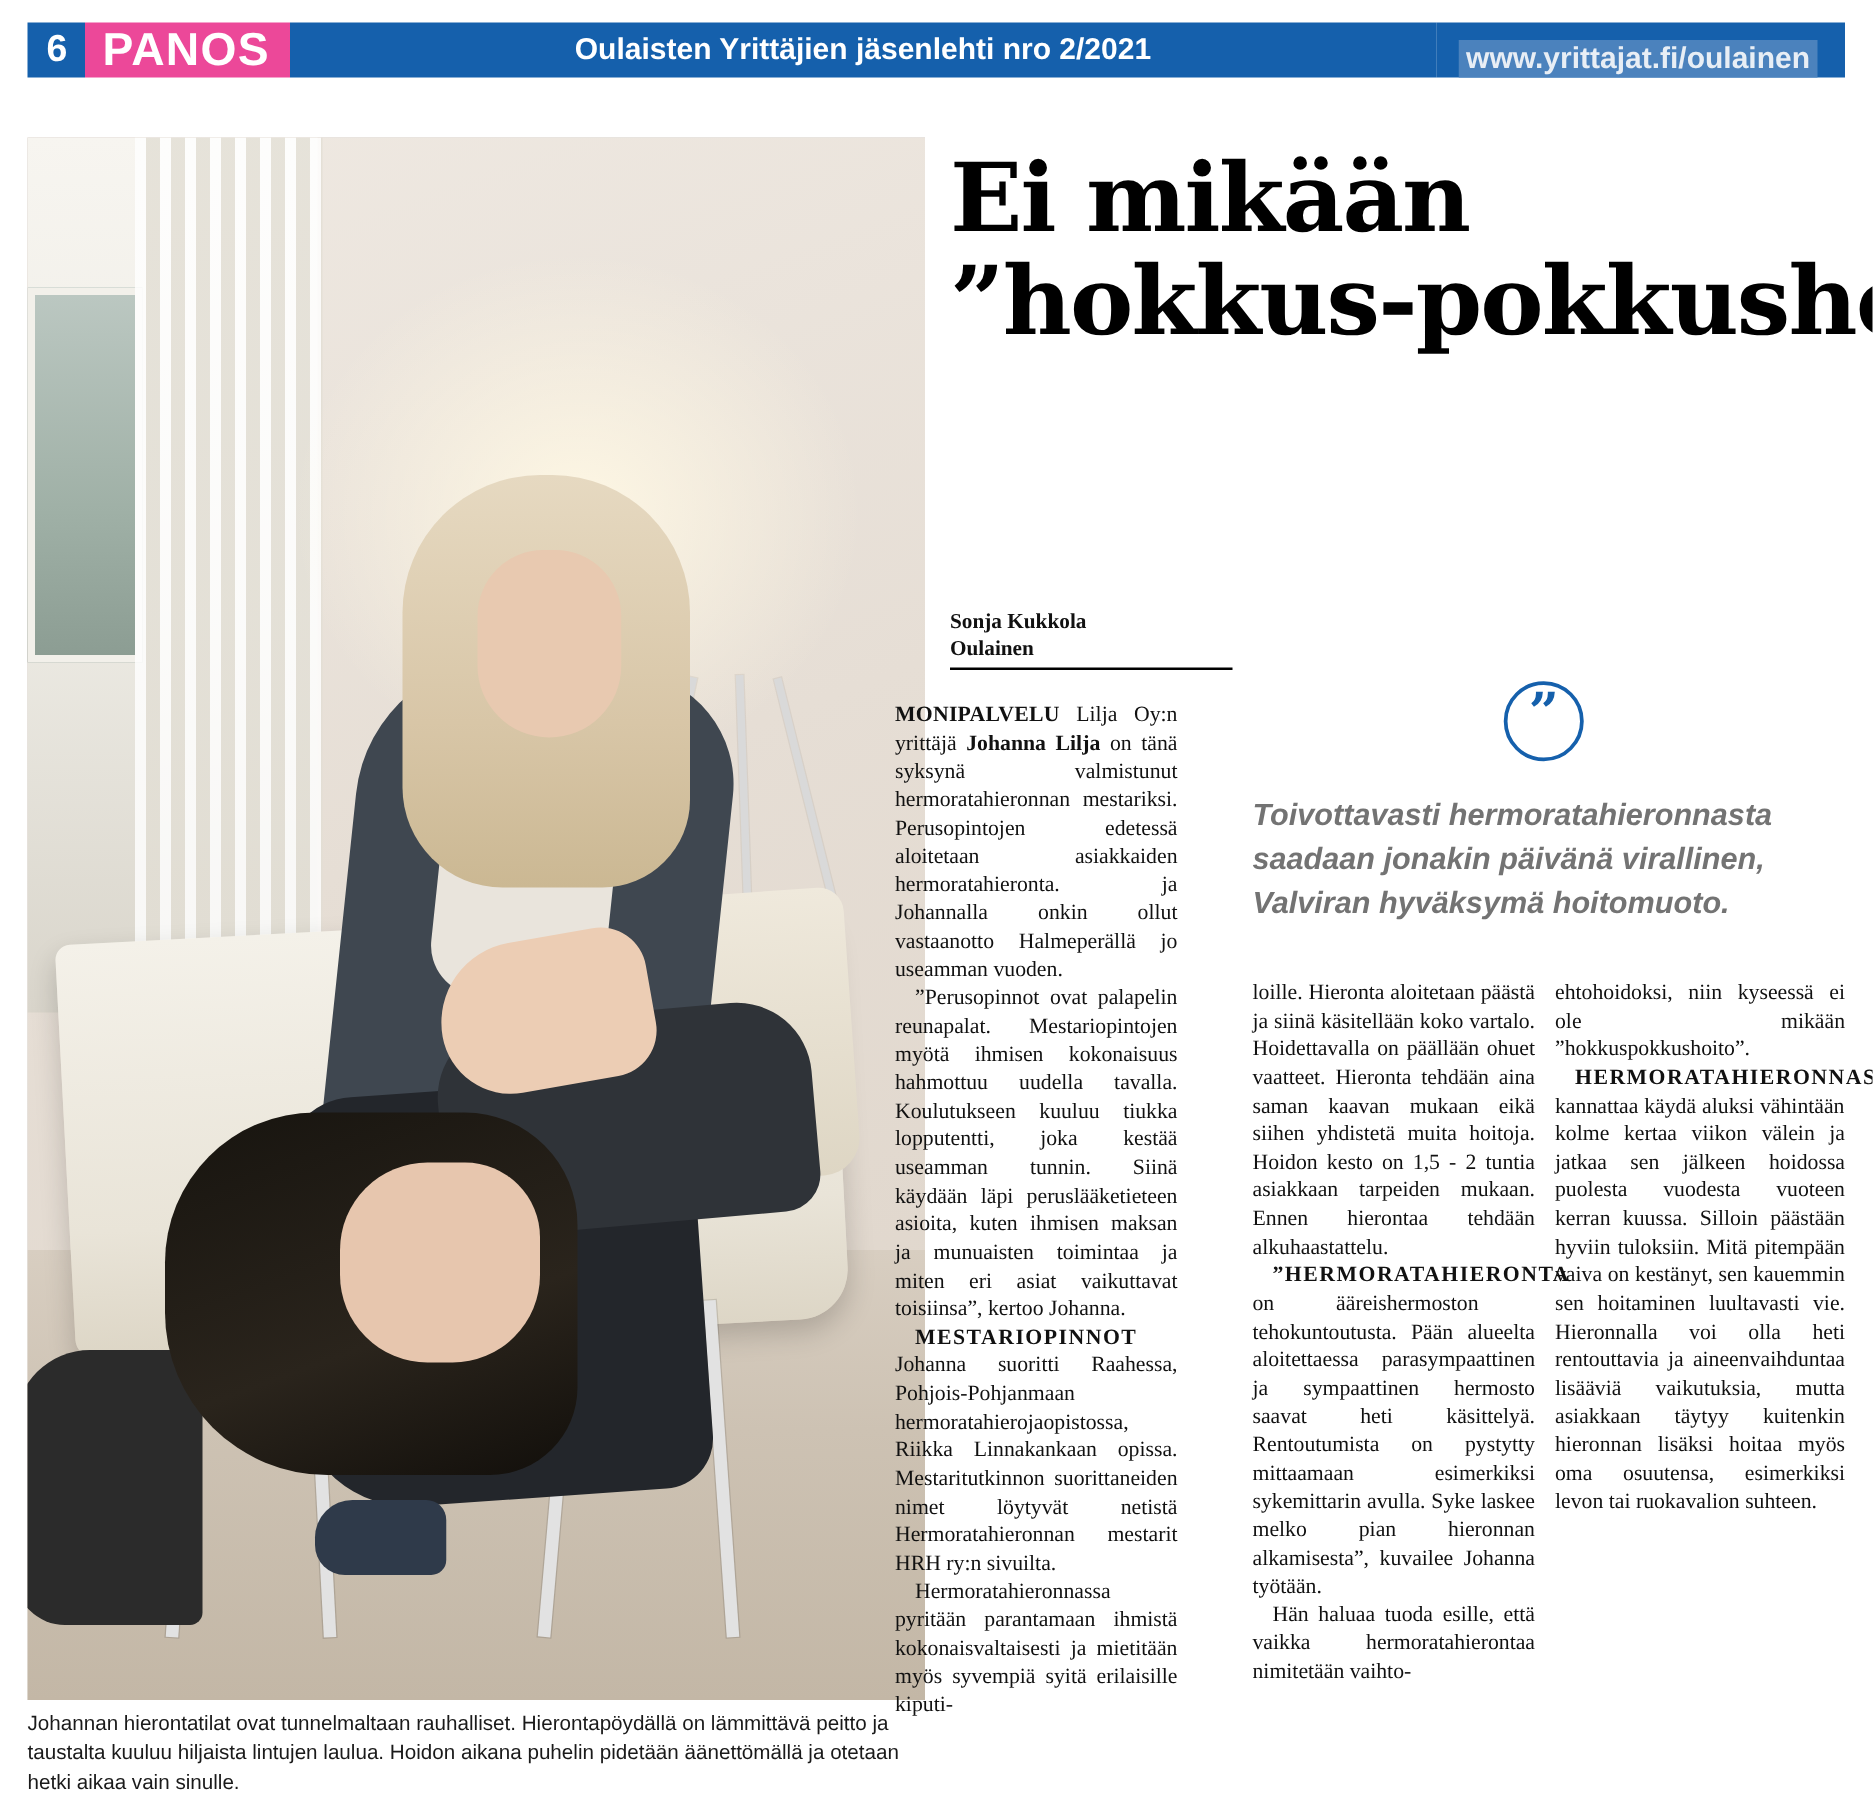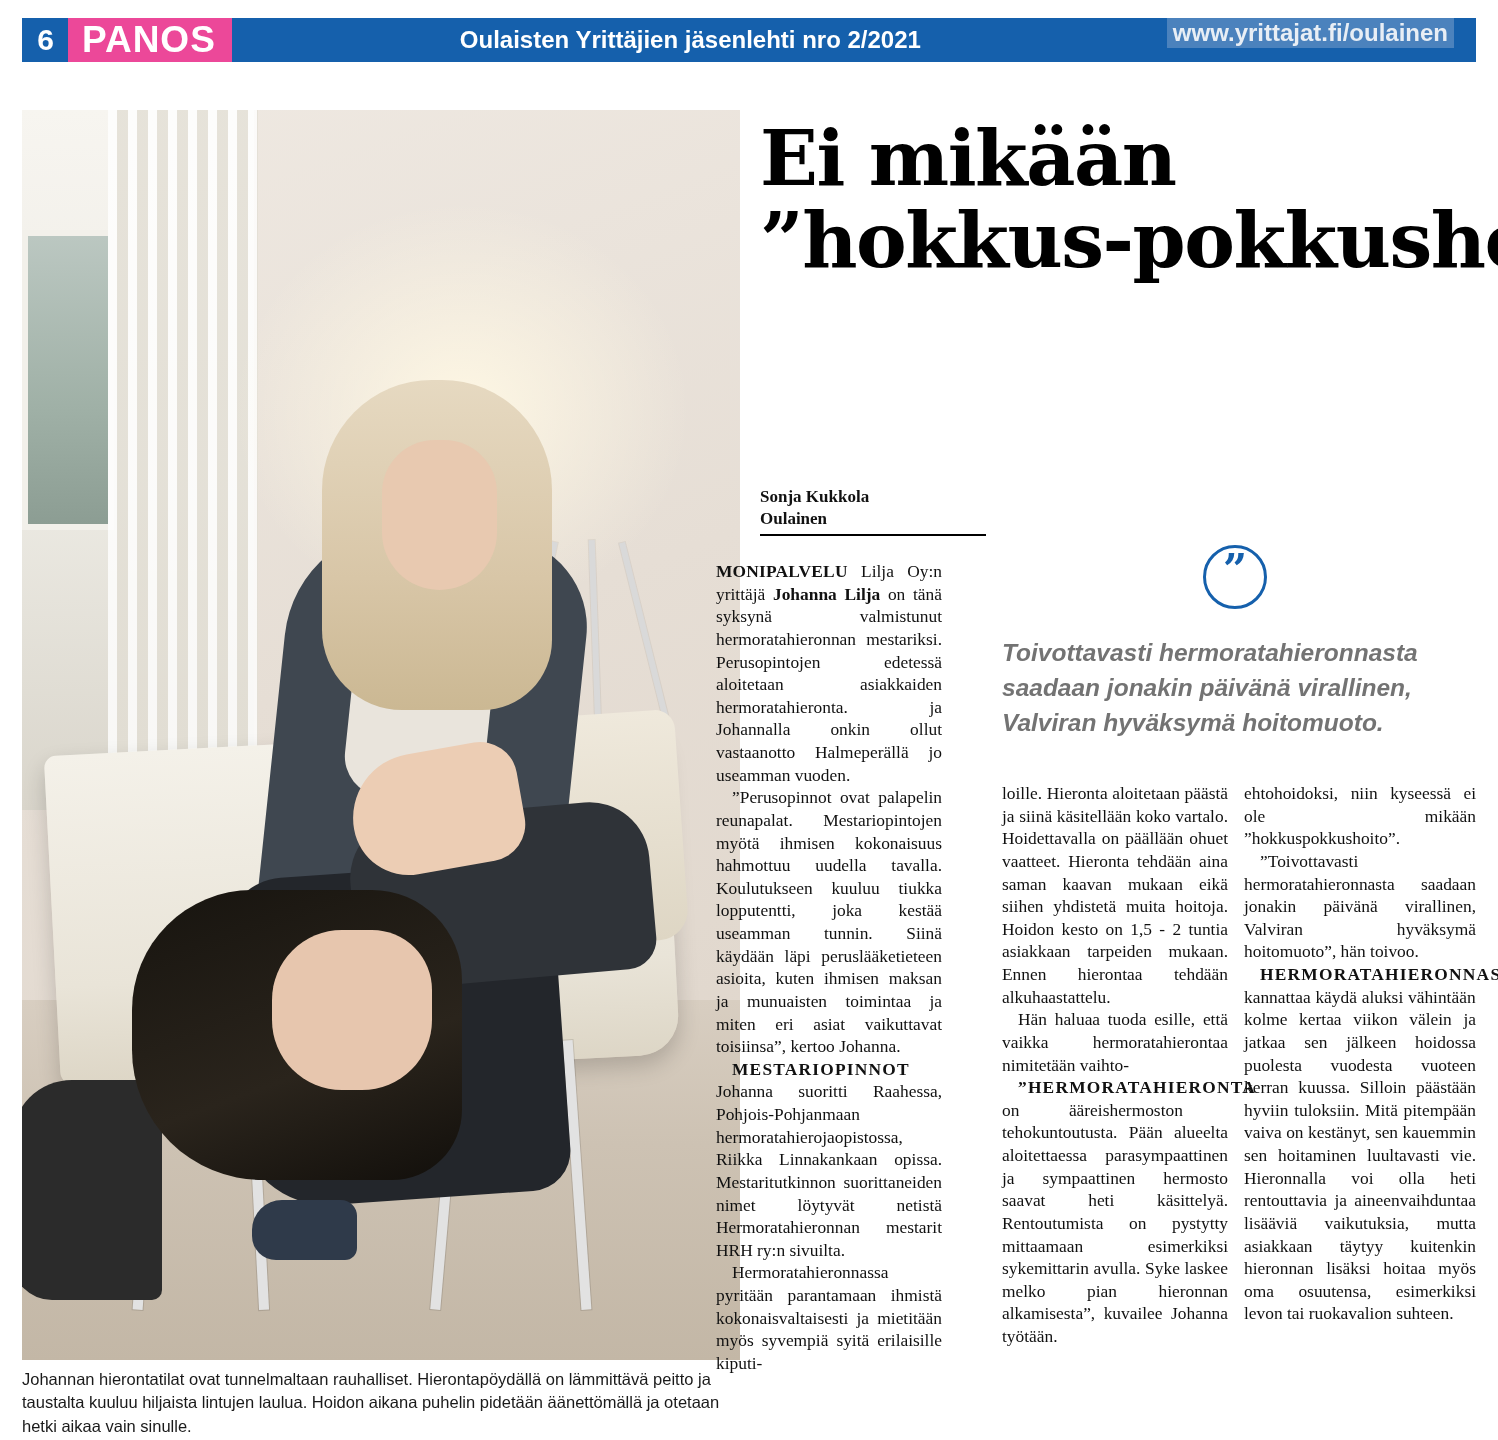--- a/index.html
+++ b/index.html
@@ -61,21 +61,21 @@
     justify-content: center;
     letter-spacing: 0px;
   }
   .masthead-url {
     background: #1560ac;
     color: #e8eef5;
     font-family: "Liberation Sans", sans-serif;
     font-weight: bold;
     font-size: 24px;
     display: flex;
-    align-items: flex-start;
+    align-items: flex-end;
     padding: 0 22px 0 18px;
   }
   .masthead-url span.u {
     background: #4b82bd;
     padding: 1px 6px;
   }
 
   
   .photo-wrap {
     position: absolute;
@@ -433,21 +433,20 @@
 
 <div class="col col1">
   <p class="first"><span class="lead">MONIPALVELU</span><span> Lilja Oy:n yrittäjä </span><span class="nm">Johanna Lilja</span><span> on tänä syksynä valmistunut hermoratahieronnan mestariksi. Perusopintojen edetessä aloitetaan asiakkaiden hermoratahieronta. ja Johannalla onkin ollut vastaanotto Halmeperällä jo useamman vuoden.</span></p>
   <p>”Perusopinnot ovat palapelin reunapalat. Mestariopintojen myötä ihmisen kokonaisuus hahmottuu uudella tavalla. Koulutukseen kuuluu tiukka lopputentti, joka kestää useamman tunnin. Siinä käydään läpi peruslääketieteen asioita, kuten ihmisen maksan ja munuaisten toimintaa ja miten eri asiat vaikuttavat toisiinsa”, kertoo Johanna.</p>
   <p><span class="sub">MESTARIOPINNOT</span><span> Johanna suoritti Raahessa, Pohjois-Pohjanmaan hermoratahierojaopistossa, Riikka Linnakankaan opissa. Mestaritutkinnon suorittaneiden nimet löytyvät netistä Hermoratahieronnan mestarit HRH ry:n sivuilta.</span></p>
   <p>Hermoratahieronnassa pyritään parantamaan ihmistä kokonaisvaltaisesti ja mietitään myös syvempiä syitä erilaisille kiputi-</p>
 </div>
 
 <div class="col col2">
   <p class="first">loille. Hieronta aloitetaan päästä ja siinä käsitellään koko vartalo. Hoidettavalla on päällään ohuet vaatteet. Hieronta tehdään aina saman kaavan mukaan eikä siihen yhdistetä muita hoitoja. Hoidon kesto on 1,5 ‑ 2 tuntia asiakkaan tarpeiden mukaan. Ennen hierontaa tehdään alkuhaastattelu.</p>
+  <p><span class="sub">”HERMORATAHIERONTA</span><span> on ääreishermoston tehokuntoutusta. Pään alueelta aloitettaessa parasympaattinen ja sympaattinen hermosto saavat heti käsittelyä. Rentoutumista on pystytty mittaamaan esimerkiksi sykemittarin avulla. Syke laskee melko pian hieronnan alkamisesta”, kuvailee Johanna työtään.</span></p>
   <p>Hän haluaa tuoda esille, että vaikka hermoratahierontaa nimitetään vaihto-</p>
-  <p><span class="sub">”HERMORATAHIERONTA</span><span> on ääreishermoston tehokuntoutusta. Pään alueelta aloitettaessa parasympaattinen ja sympaattinen hermosto saavat heti käsittelyä. Rentoutumista on pystytty mittaamaan esimerkiksi sykemittarin avulla. Syke laskee melko pian hieronnan alkamisesta”, kuvailee Johanna työtään.</span></p>
 </div>
 
 <div class="col col3">
   <p class="first">ehtohoidoksi, niin kyseessä ei ole mikään ”hokkuspokkushoito”.</p>
-  <p>”Toivottavasti hermoratahieronnasta saadaan jonakin päivänä virallinen, Valviran hyväksymä hoitomuoto”, hän toivoo.</p>
   <p><span class="sub">HERMORATAHIERONNASSA</span><span> kannattaa käydä aluksi vähintään kolme kertaa viikon välein ja jatkaa sen jälkeen hoidossa puolesta vuodesta vuoteen kerran kuussa. Silloin päästään hyviin tuloksiin. Mitä pitempään vaiva on kestänyt, sen kauemmin sen hoitaminen luultavasti vie. Hieronnalla voi olla heti rentouttavia ja aineenvaihduntaa lisääviä vaikutuksia, mutta asiakkaan täytyy kuitenkin hieronnan lisäksi hoitaa myös oma osuutensa, esimerkiksi levon tai ruokavalion suhteen.</span></p>
 </div>
 
 </body></html>

